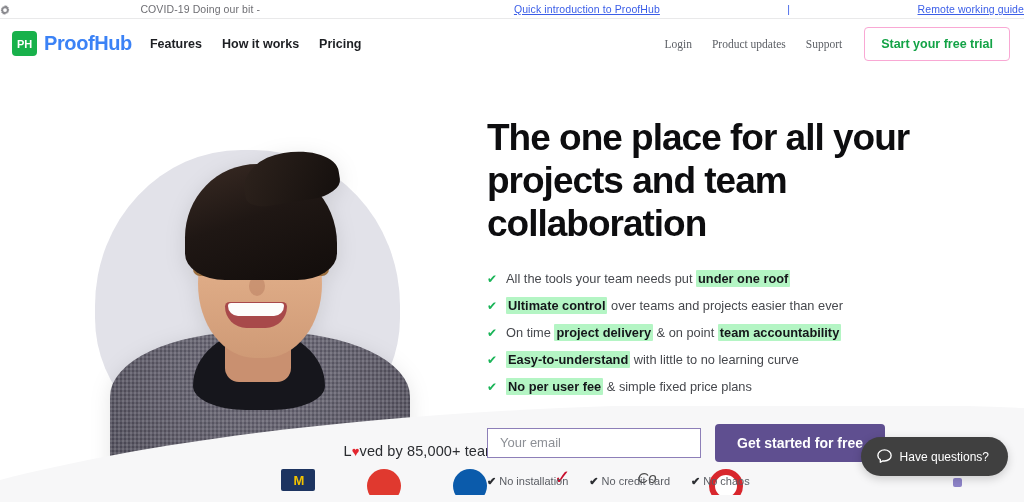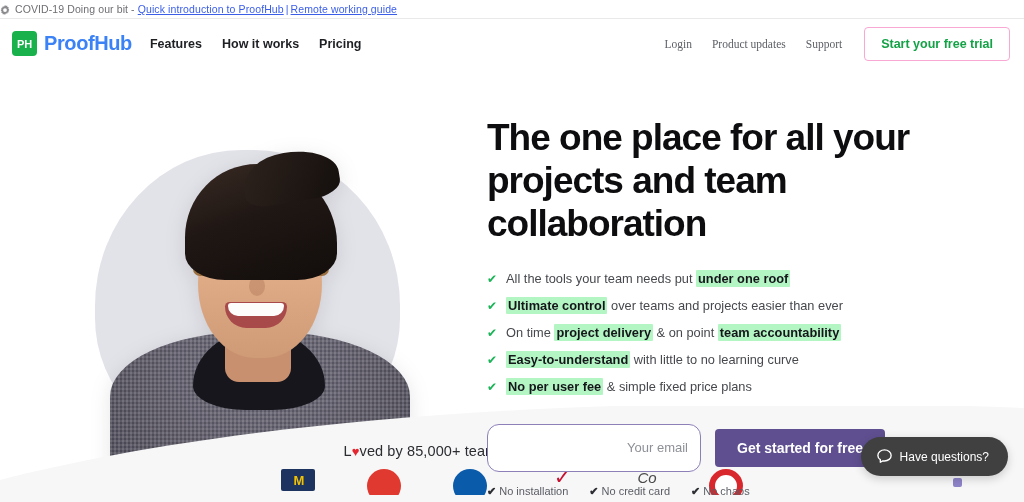--- a/index.html
+++ b/index.html
@@ -9,21 +9,21 @@
     background:#ffffff;
     position:relative;
     -webkit-font-smoothing:antialiased;
   }
 
   
   .covid-bar{
     height:19px; width:100%;
     background:#ffffff;
     border-bottom:1px solid #e9e9ea;
-    display:flex; align-items:center; justify-content:flex-start;
+    display:flex; align-items:center; justify-content:space-between;
     font-size:10.5px; color:#6e6e73; letter-spacing:.1px;
   }
   .covid-bar .gear-ic{
     width:10px;height:10px;margin-right:5px;display:inline-block;
     position:relative; top:1px;
   }
   .covid-bar a{ color:#3b5ee8; text-decoration:underline; }
   .covid-sep{ color:#3b5ee8; padding:0 2px; }
 
   
@@ -178,24 +178,24 @@
     font-size:12.8px; color:#46484d; line-height:20.5px; margin-bottom:6.5px;
   }
   ul.benefits li .tick{ color:#19b457; font-size:12px; line-height:20px; }
   .hl{
     background:#b4f5c4; color:#14161a; font-weight:bold;
     padding:1px 2px; border-radius:1px;
   }
 
   .cta-row{ display:flex; align-items:center; gap:14px; margin-top:26px; }
   input.email{
-    width:214px; height:48px;
-    border:1px solid #8d7fb8; border-radius:12px;
+    width:214px; height:30px;
+    border:1px solid #8d7fb8; border-radius:0;
     padding:0 12px; font-size:13px; color:#303236;
-    font-family:"Liberation Sans", sans-serif; outline:none; background:#fff;text-align:right;
+    font-family:"Liberation Sans", sans-serif; outline:none; background:#fff;
   }
   input.email::placeholder{ color:#8d9096; }
   .cta-btn{
     height:38px; padding:0 22px; border:none; border-radius:4px;
     background:#5f4f90; color:#fff; font-size:14px; font-weight:bold;
     cursor:pointer; font-family:"Liberation Sans", sans-serif; white-space:nowrap;
   }
   .assurances{ display:flex; gap:21px; margin-top:13px; }
   .assurances span{ font-size:11px; color:#5a5d63; white-space:nowrap; }
   .assurances span b{ color:#2c2e32; font-weight:bold; margin-right:3px; }

